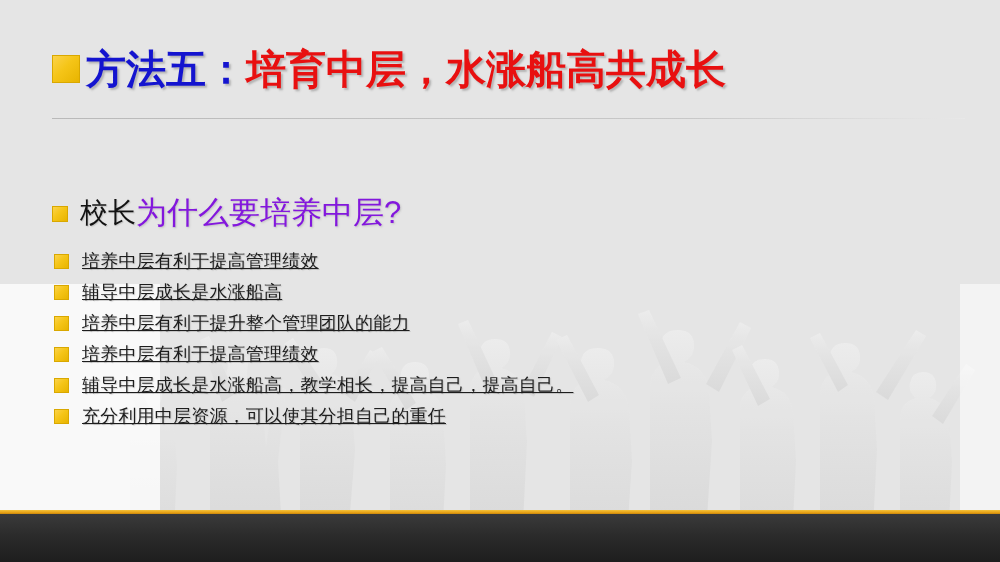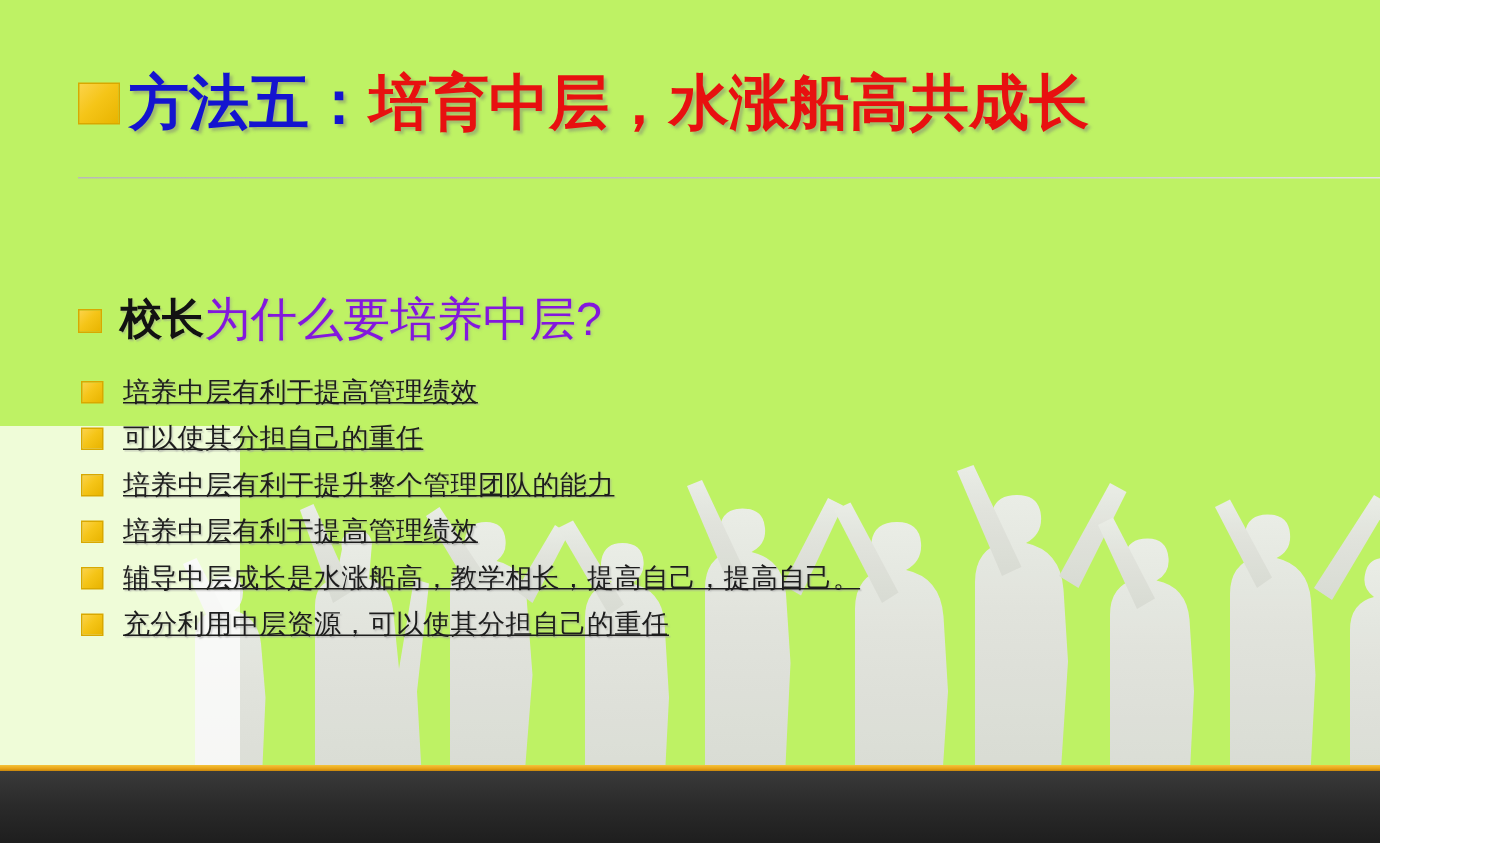--- a/index.html
+++ b/index.html
@@ -9,23 +9,23 @@
   body {
     width: 1000px;
     height: 562px;
     overflow: hidden;
     font-family: "Liberation Sans", "DejaVu Sans", sans-serif;
     background: #ffffff;
   }
 
   .slide {
     position: relative;
-    width: 920px;
+    width: 1000px;
     height: 562px;
-    background: #bef264;
+    background: #e5e5e5;
     overflow: hidden;
   }
 
   
   .crowd-layer {
     position: absolute;
     left: 0;
     bottom: 48px;
     width: 1000px;
     height: 230px;
@@ -142,21 +142,21 @@
     position: absolute;
     left: 52px;
     top: 192px;
     display: flex;
     align-items: center;
     white-space: nowrap;
   }
   .sub-black {
     font-size: 28px;
     color: #121212;
-    font-weight: bold;
+    font-weight: normal;
     text-shadow: 1px 1px 1px rgba(150,150,150,0.4);
   }
   .sub-purple {
     font-size: 31px;
     color: #8317dd;
     font-weight: normal;
     text-shadow: 1px 1px 2px rgba(150,150,150,0.45);
   }
 
   
@@ -257,21 +257,21 @@
     <span class="sub-purple">为什么要培养中层?</span>
   </div>
 
   <div class="bullet-list">
     <div class="bullet-item">
       <span class="sq-bullet xs"></span>
       <span class="bullet-text">培养中层有利于提高管理绩效</span>
     </div>
     <div class="bullet-item">
       <span class="sq-bullet xs"></span>
-      <span class="bullet-text">可以使其分担自己的重任</span>
+      <span class="bullet-text">辅导中层成长是水涨船高</span>
     </div>
     <div class="bullet-item">
       <span class="sq-bullet xs"></span>
       <span class="bullet-text">培养中层有利于提升整个管理团队的能力</span>
     </div>
     <div class="bullet-item">
       <span class="sq-bullet xs"></span>
       <span class="bullet-text">培养中层有利于提高管理绩效</span>
     </div>
     <div class="bullet-item">

